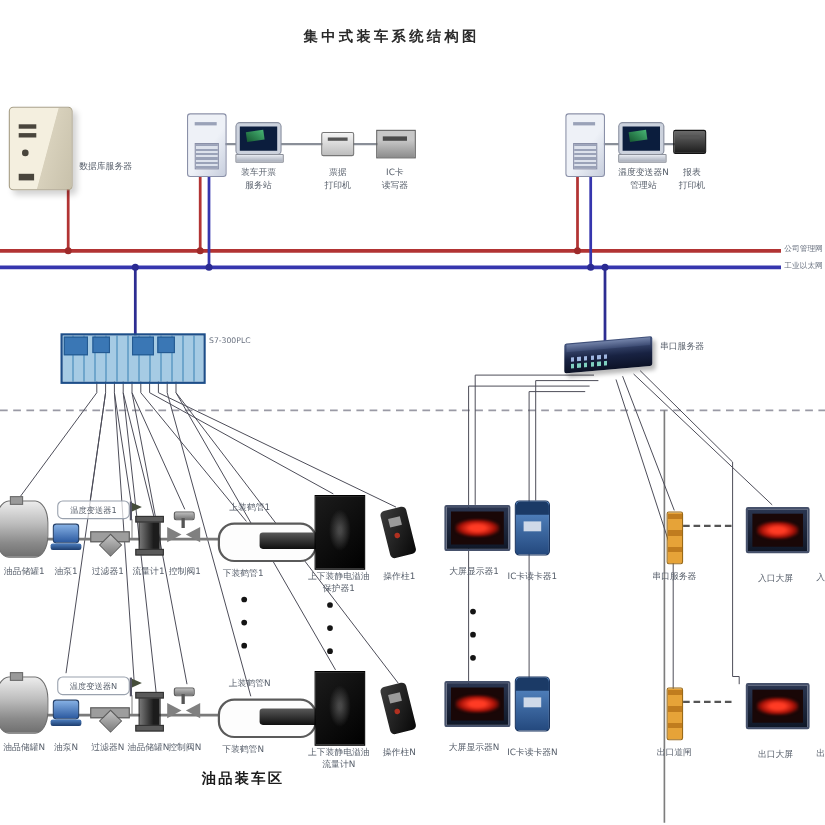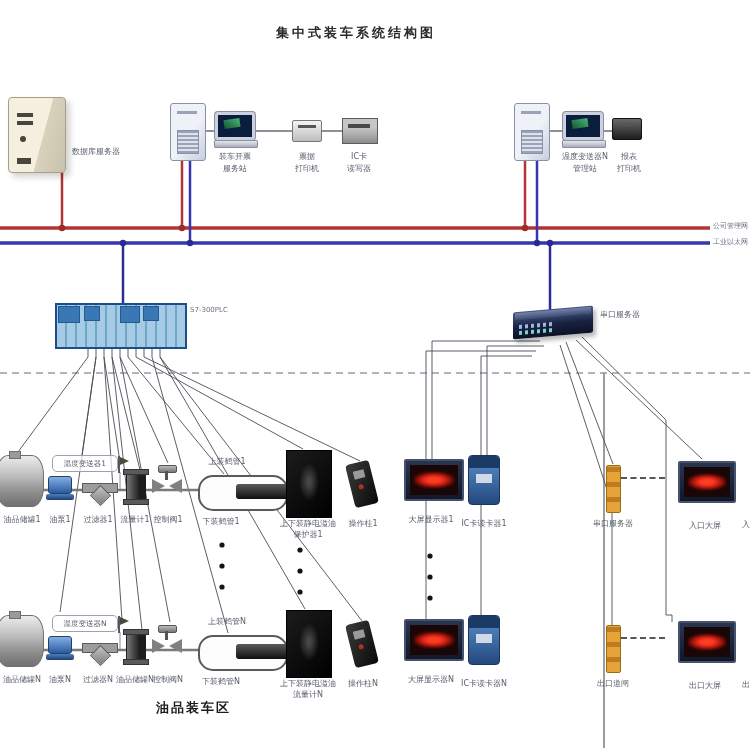--- a/index.html
+++ b/index.html
@@ -5,21 +5,21 @@
   html,body{margin:0;padding:0;background:#fff}
   .canvas{position:relative;width:750px;height:750px;background:#fff;overflow:hidden;
           font-family:"DejaVu Sans","Liberation Sans",sans-serif;outline:1px solid #d9d9d9}
   svg.wires{position:absolute;left:0;top:0;z-index:0}
   .title{position:absolute;top:24px;left:0;width:712px;text-align:center;font-size:13px;
          font-weight:bold;color:#2a2a2a;letter-spacing:3px;z-index:2}
   .lb{position:absolute;font-size:8px;line-height:10px;color:#565e6a;text-align:center;
       white-space:nowrap;z-index:3}
   .lb.tiny{font-size:7px;color:#6a7280}
   .zone{position:absolute;top:699px;font-size:13px;font-weight:bold;color:#1c1c1c;
-        width:130px;letter-spacing:2px;z-index:3}
+        text-align:center;width:130px;letter-spacing:2px;z-index:3}
   .d{position:absolute;z-index:2}
   
   .bigserver{width:56px;height:74px;border-radius:4px;border:1px solid #a89f86;
     background:linear-gradient(105deg,#f4efdf 58%,#d8d1bc 59%,#c8c1ab);
     box-shadow:4px 4px 6px rgba(0,0,0,.18)}
   .bigserver i{position:absolute;display:block;background:#49453c}
   .bigserver .s1{left:8px;top:15px;width:16px;height:4px}
   .bigserver .s2{left:8px;top:23px;width:16px;height:4px}
   .bigserver .bt{left:11px;top:38px;width:6px;height:6px;border-radius:50%}
   .bigserver .s3{left:8px;bottom:8px;width:14px;height:6px}

